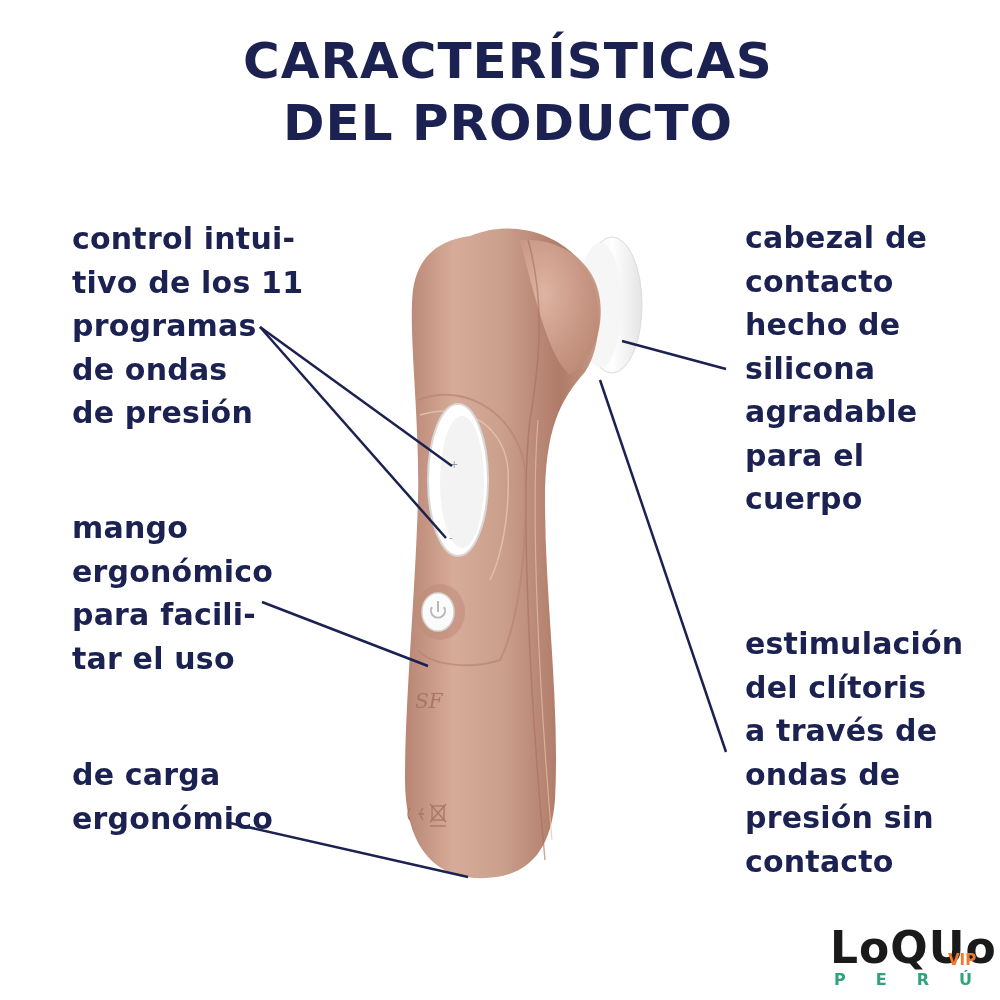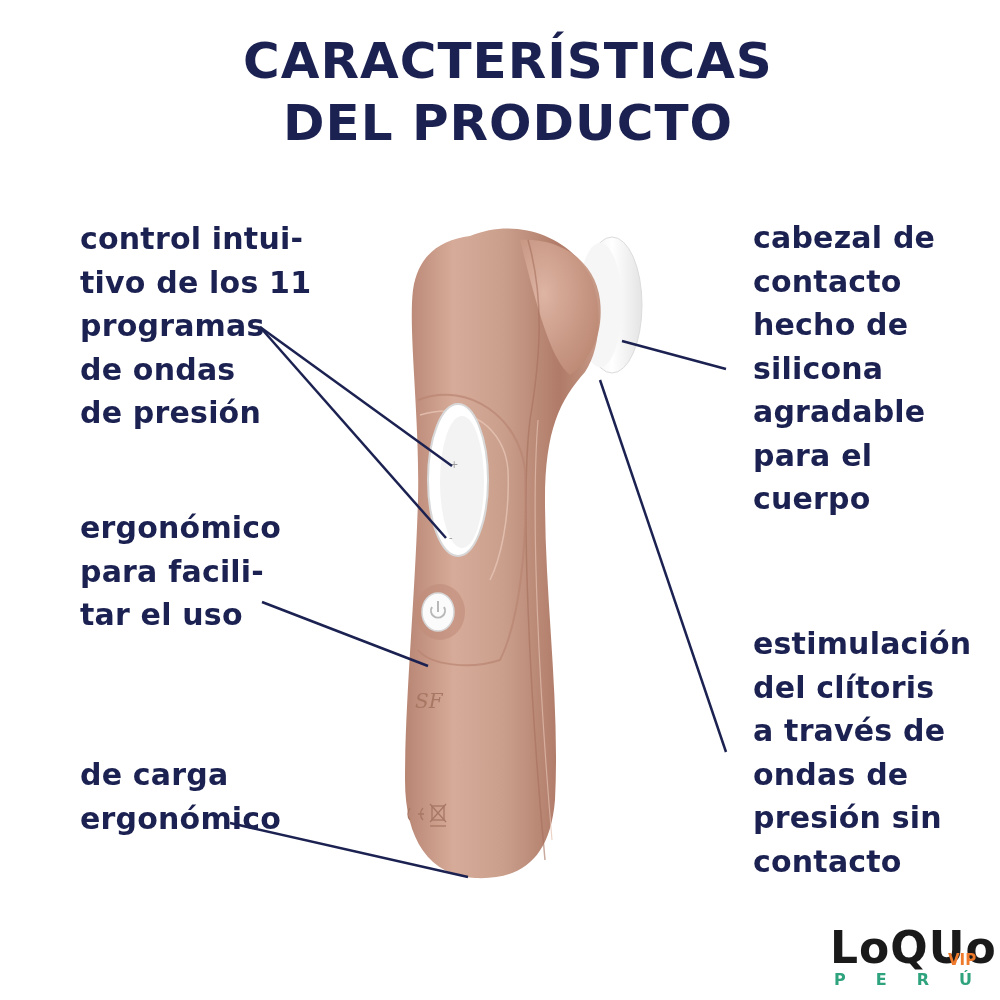--- a/index.html
+++ b/index.html
@@ -5,21 +5,21 @@
     html, body { margin: 0; padding: 0; background: #ffffff; }
     body { width: 1000px; height: 1000px; position: relative; overflow: hidden; font-family: "DejaVu Sans", sans-serif; }
     .title {
       position: absolute; left: 0; top: 30px; width: 1000px; text-align: center;
       color: #1b2150; font-family: "DejaVu Sans", sans-serif; font-weight: bold;
       font-size: 50px; line-height: 62px; letter-spacing: 1px;
     }
     .title div { display: block; padding-left: 16px; }
     .label {
       position: absolute; color: #1b2150; font-family: "DejaVu Sans", sans-serif;
-      font-weight: bold; font-size: 30px; line-height: 43.5px; letter-spacing: 0.2px; margin-left: 8px;
+      font-weight: bold; font-size: 30px; line-height: 43.5px; letter-spacing: 0.2px;
     }
     .label span { display: block; white-space: nowrap; }
     #lbl-control { left: 72px; top: 217px; }
     #lbl-mango { left: 72px; top: 506px; }
     #lbl-conector { left: 72px; top: 753px; }
     #lbl-cabezal { left: 745px; top: 216px; }
     #lbl-estim { left: 745px; top: 622px; }
     svg.art { position: absolute; left: 0; top: 0; }
     .logo { position: absolute; left: 830px; top: 930px; width: 165px; height: 65px; }
     .logo-main {
@@ -125,20 +125,21 @@
 
 <div class="label" id="lbl-control">
   <span>control intui-</span>
   <span>tivo de los 11</span>
   <span>programas</span>
   <span>de ondas</span>
   <span>de presión</span>
 </div>
 
 <div class="label" id="lbl-mango">
+  <span>mango</span>
   <span>ergonómico</span>
   <span>para facili-</span>
   <span>tar el uso</span>
 </div>
 
 <div class="label" id="lbl-conector">
   <span>de carga</span>
   <span>ergonómico</span>
 </div>
 

